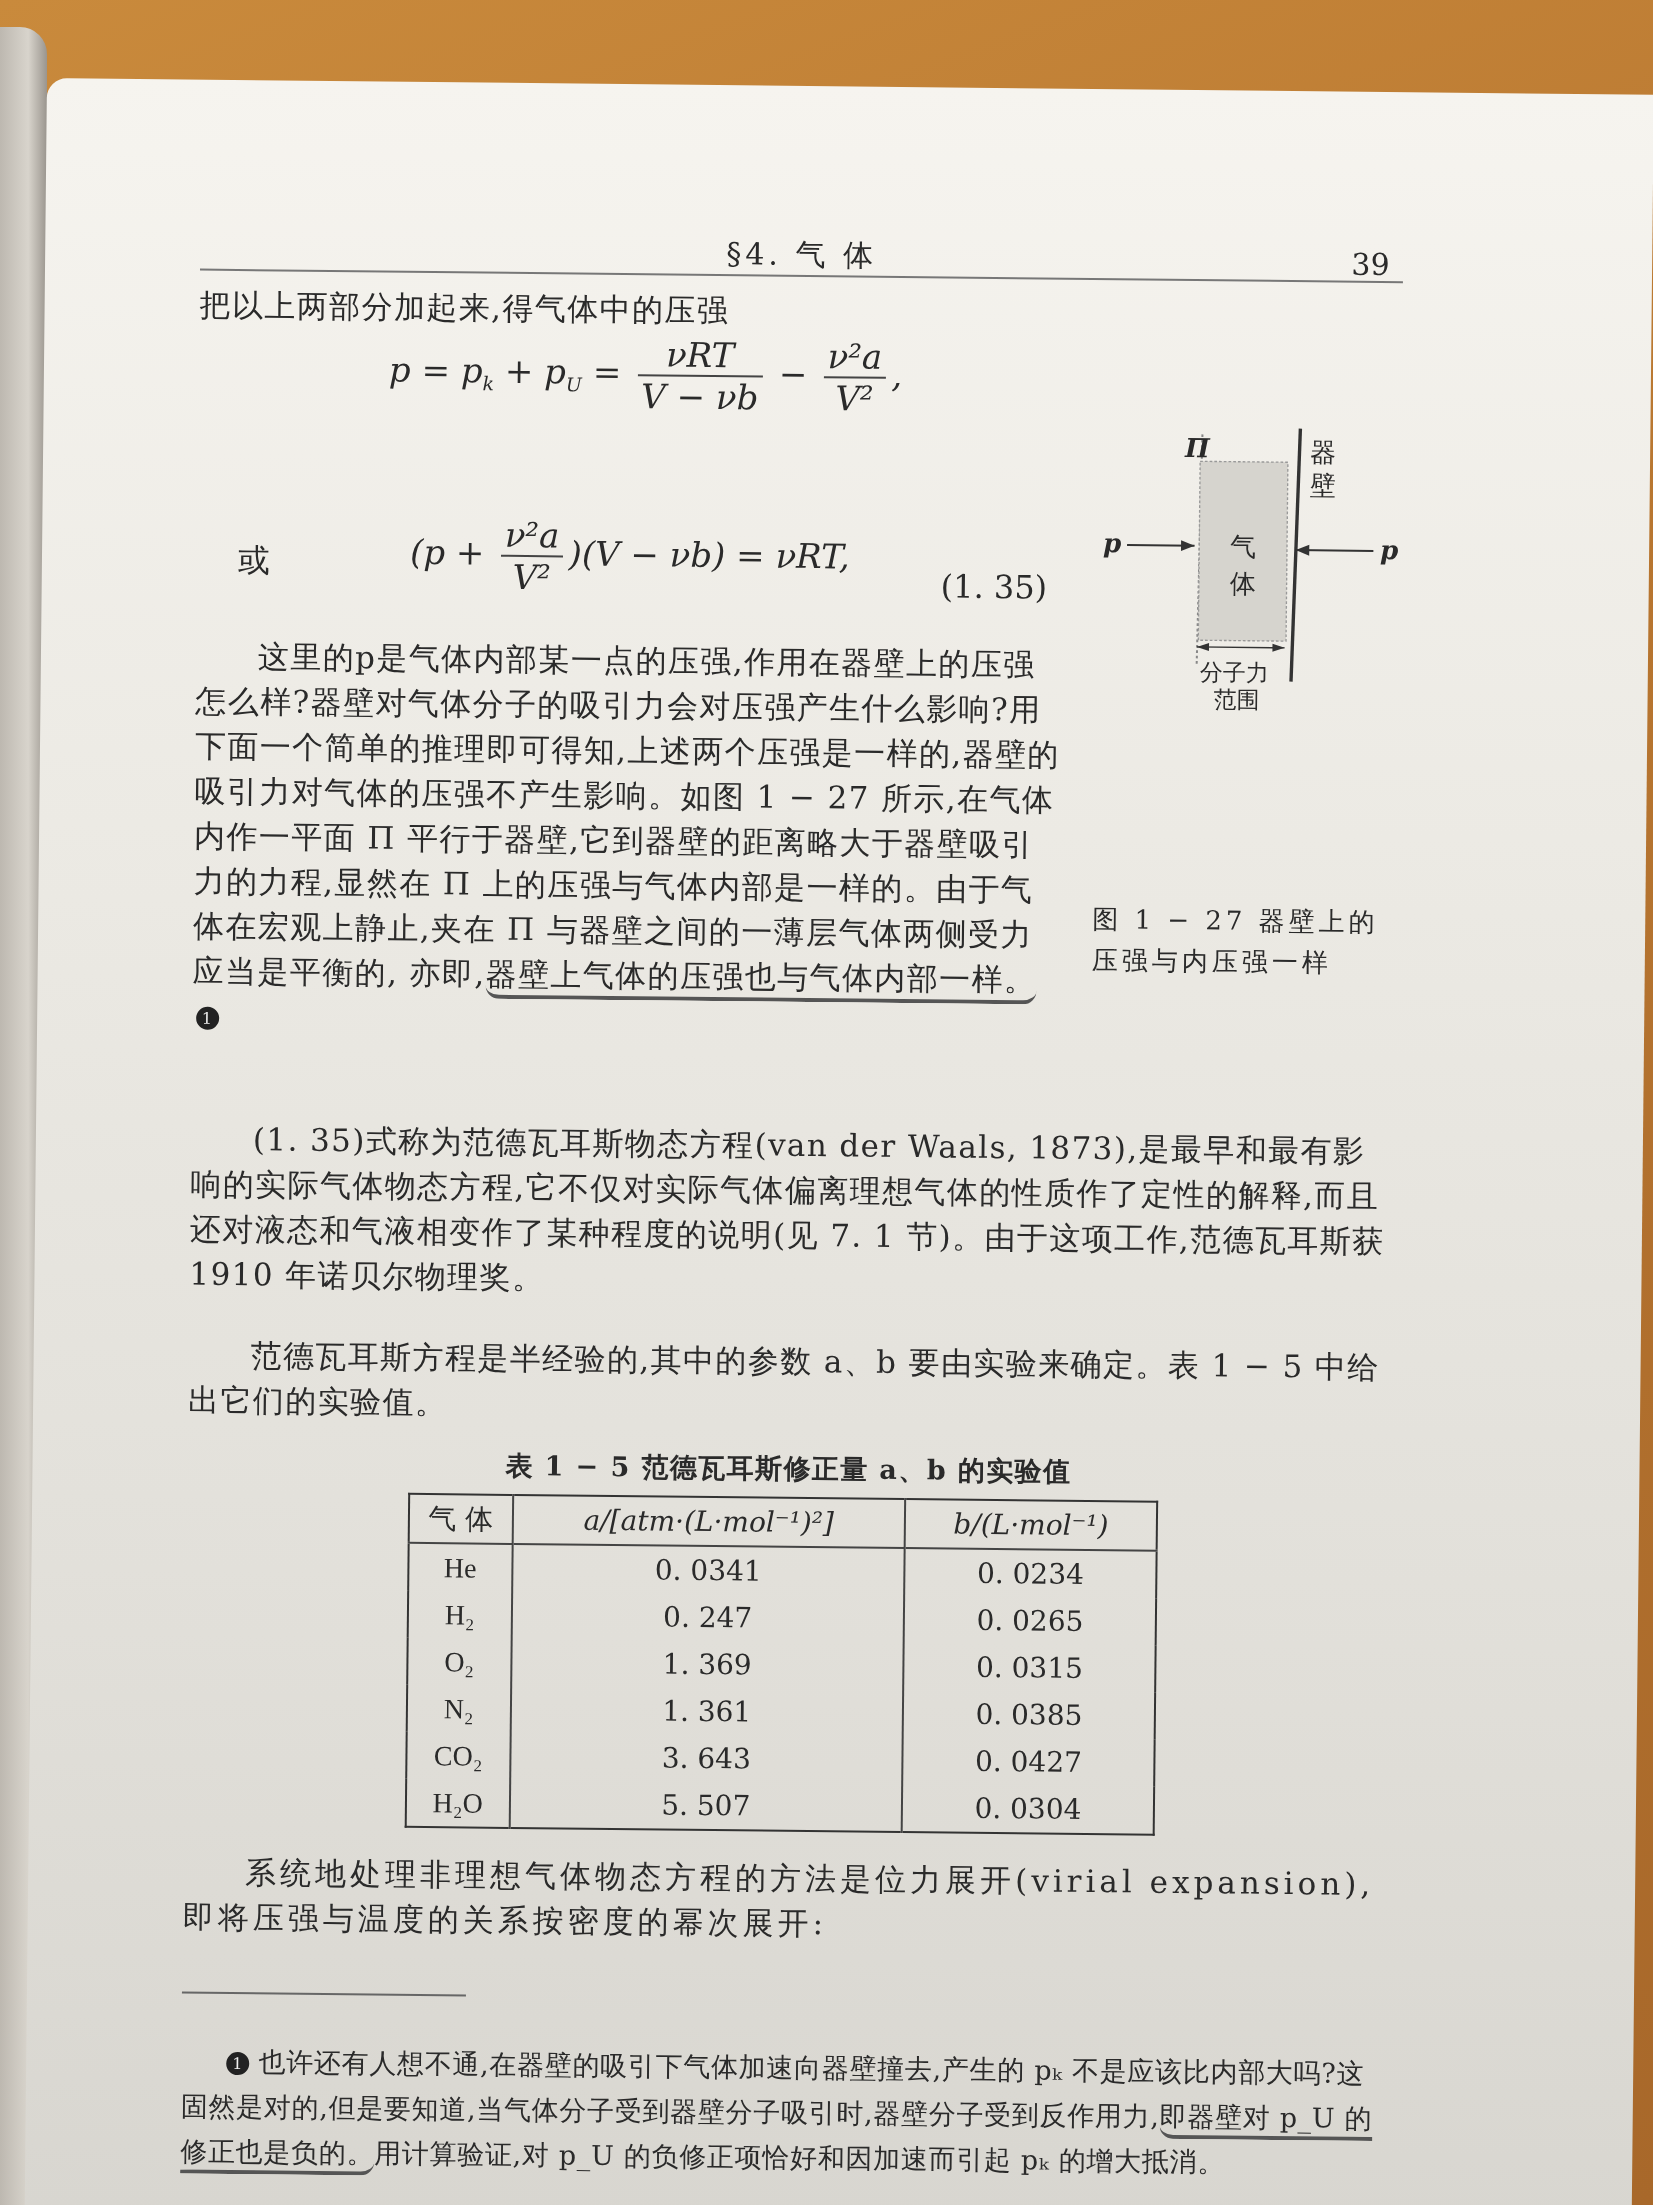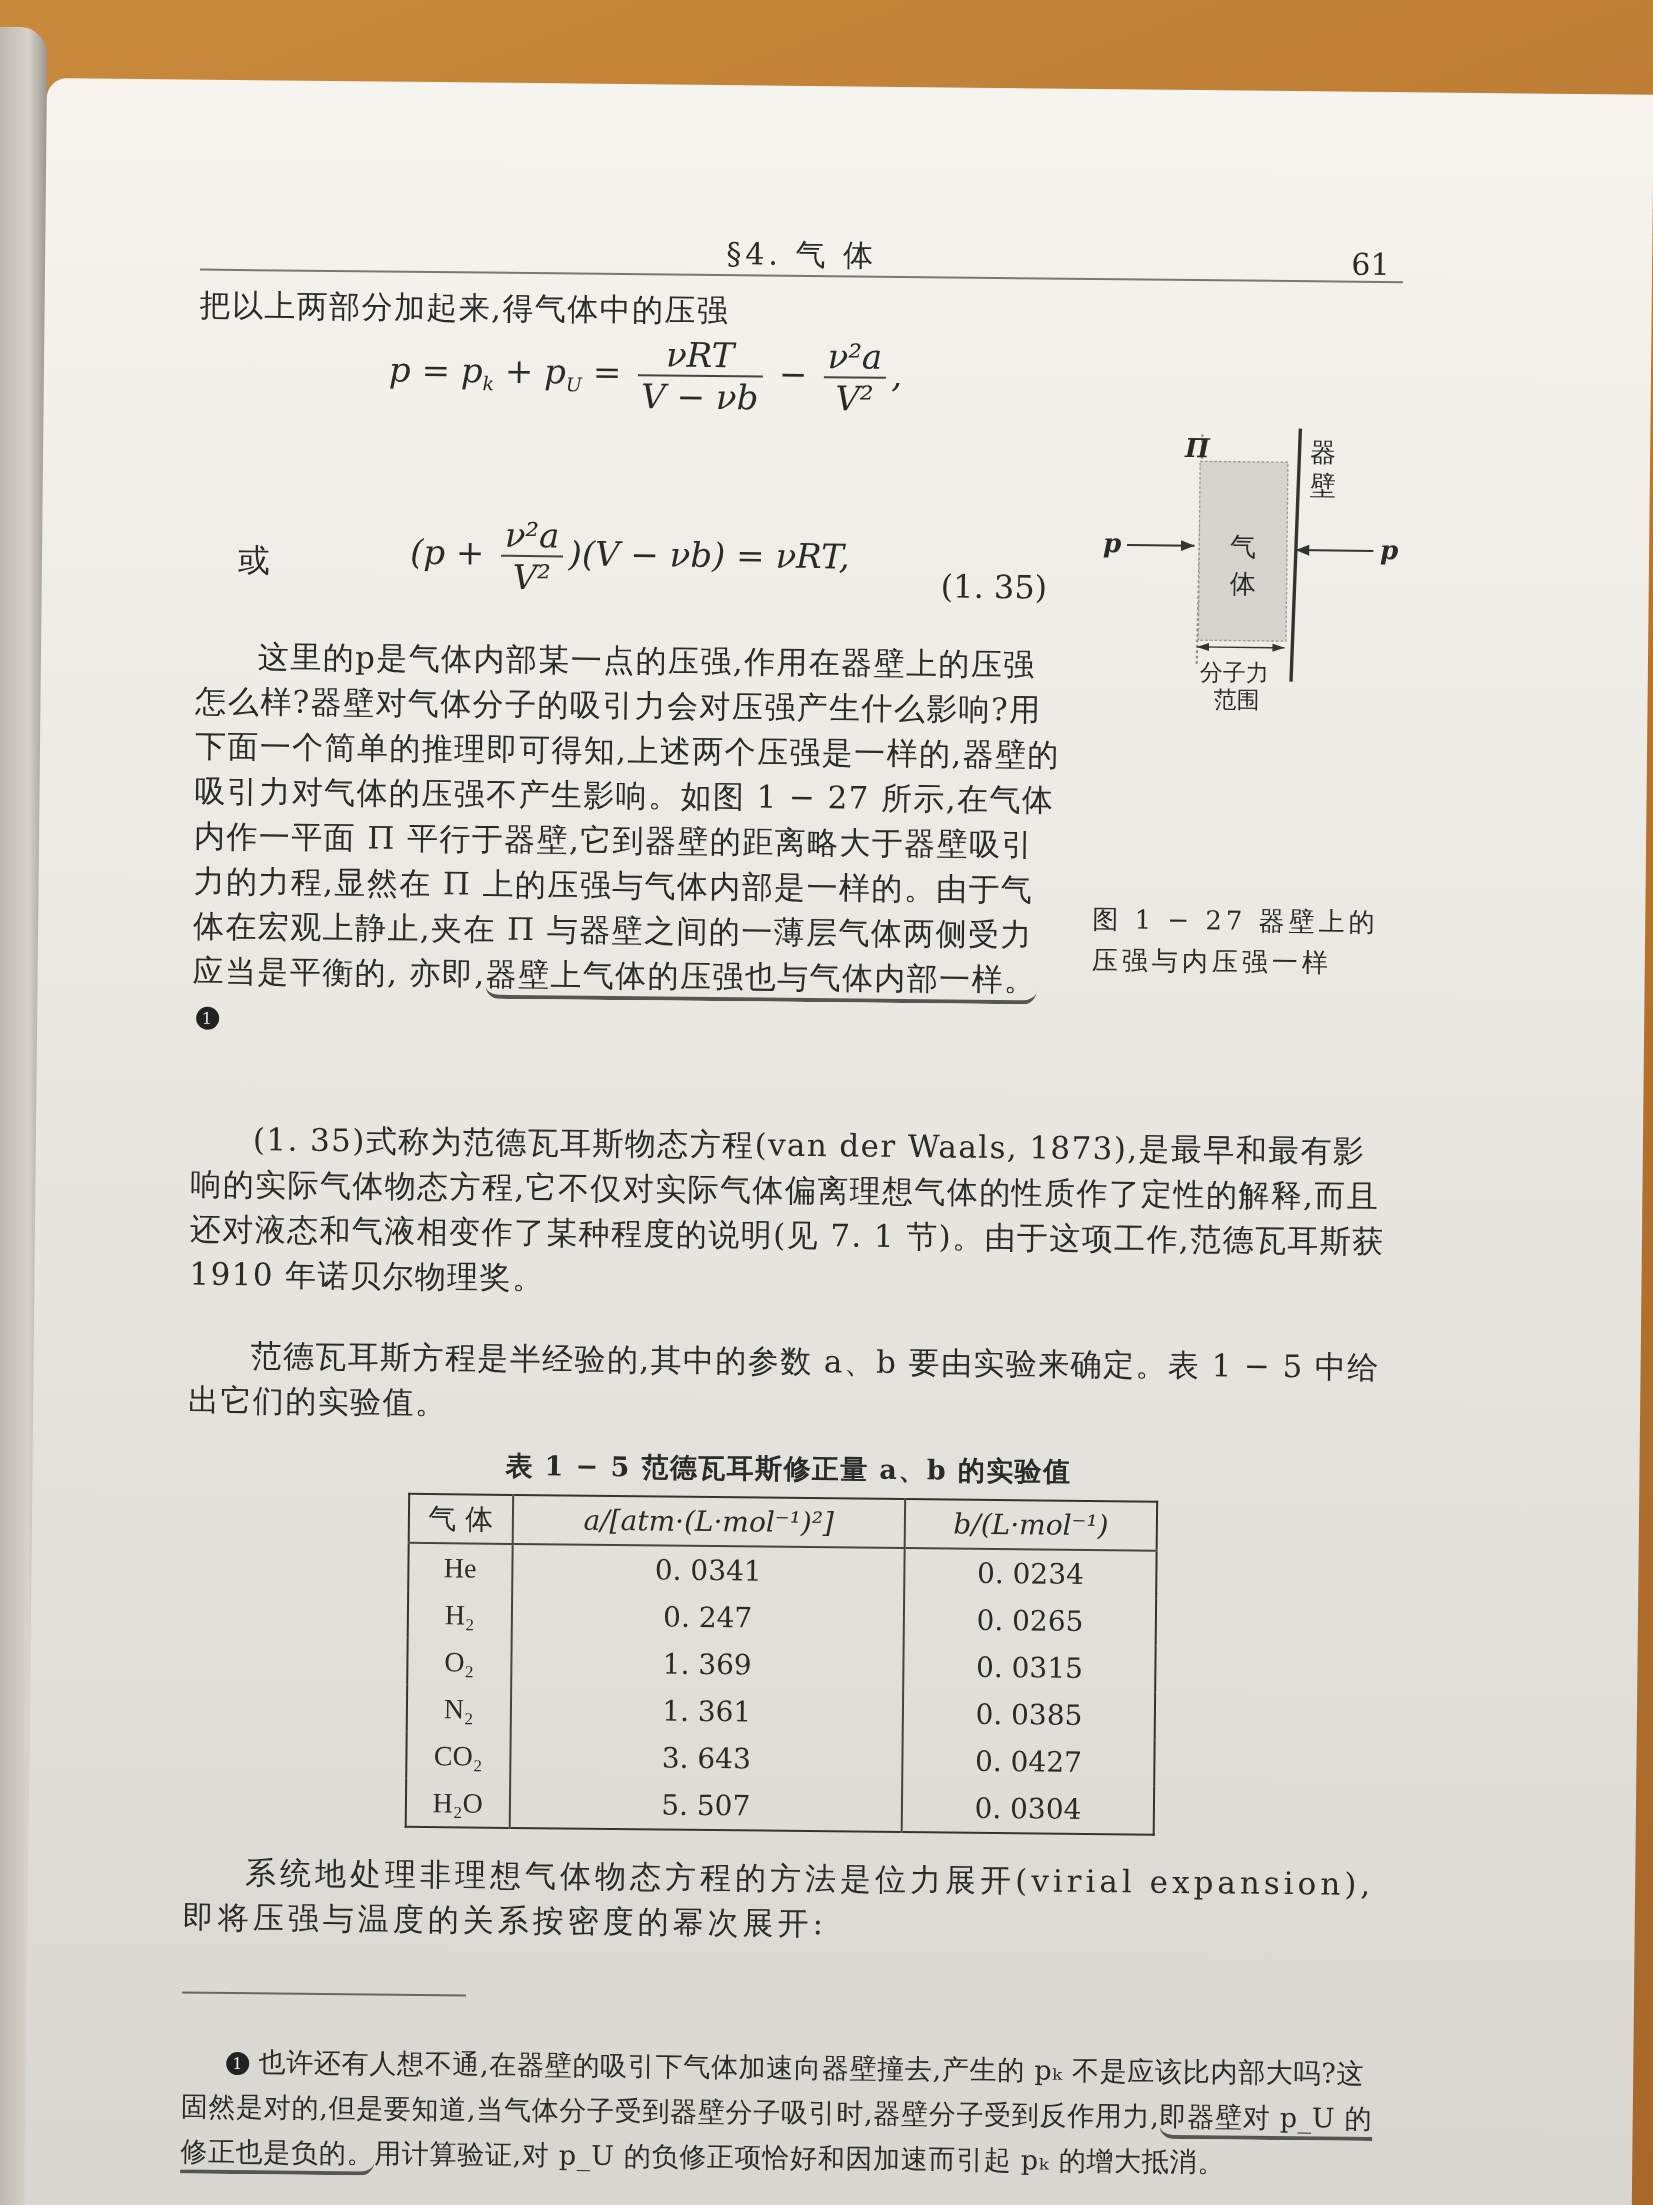--- a/index.html
+++ b/index.html
@@ -78,21 +78,21 @@
 </head>
 <body>
 
 <div class="prev-page"></div>
 
 <div class="page">
   <div class="page-inner">
 
     <div class="running-head">
       <div class="section-title">§4. 气 体</div>
-      <div class="page-number">61</div>
+      <div class="page-number">39</div>
     </div>
 
     <div class="body-text p-left" style="top:203px;">把以上两部分加起来,得气体中的压强</div>
 
     <div class="eq" style="left:345px; top:250px;">
       <span>p = p</span><sub style="font-size:19px;">k</sub><span> + p</span><sub style="font-size:19px;">U</sub><span> = </span>
       <span class="frac"><span class="num">νRT</span><span class="den">V − νb</span></span><span> − </span><span class="frac"><span class="num">ν²a</span><span class="den">V²</span></span><span>,</span>
     </div>
 
     <div class="eq-label" style="left:196px; top:459px;">或</div>

